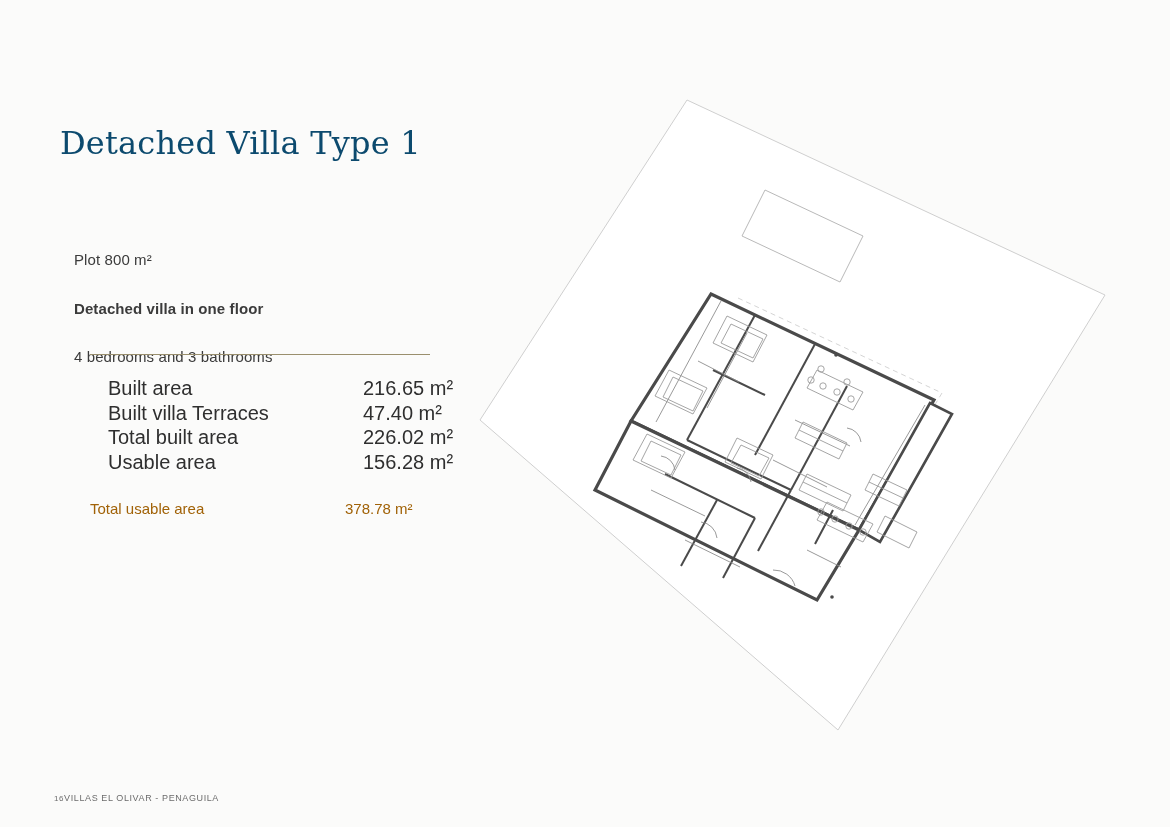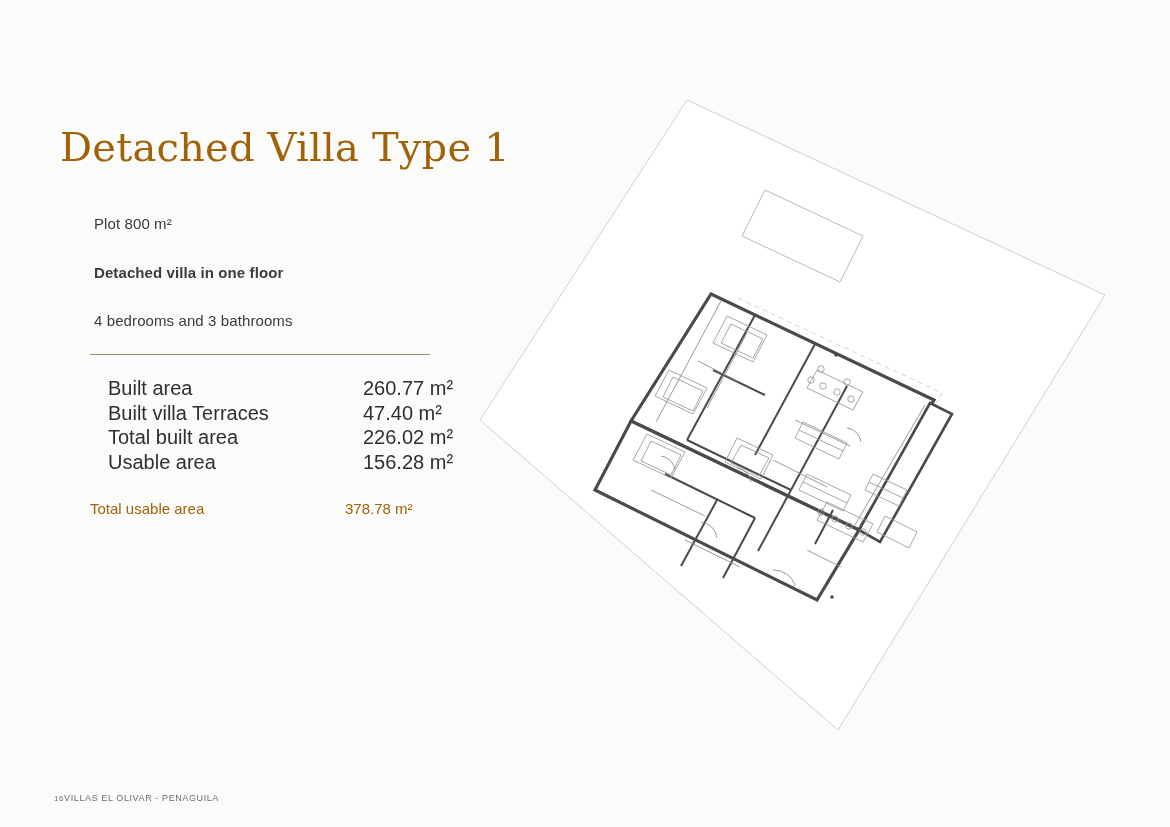--- a/index.html
+++ b/index.html
@@ -16,34 +16,35 @@
     height: 827px;
     background: #fbfbfa;
     overflow: hidden;
   }
 
   
   .title {
     position: absolute;
     left: 60px;
     top: 124px;
-    font-size: 40px;
+    font-size: 32px;
     font-weight: 400;
     letter-spacing: 0.2px;
-    color: #a16207;
+    color: #0c4a6e;
     font-family: "DejaVu Serif", serif;
     white-space: nowrap;
   }
   .spec {
     position: absolute;
-    left: 94px;
+    left: 74px;
     font-size: 15px;
     color: #3b3b3b;
     letter-spacing: 0.1px;
     white-space: nowrap;
+    margin-top: 36px;
   }
   .spec-1 { top: 215px; }
   .spec-2 { top: 264px; font-weight: bold; }
   .spec-3 { top: 312px; }
 
   .divider {
     position: absolute;
     left: 90px;
     top: 354px;
     width: 340px;
@@ -113,21 +114,21 @@
 
   <div class="spec spec-1">Plot 800 m²</div>
   <div class="spec spec-2">Detached villa in one floor</div>
   <div class="spec spec-3">4 bedrooms and 3 bathrooms</div>
 
   <div class="divider"></div>
 
   <div class="area-table">
     <div class="area-row">
       <span class="area-label">Built area</span>
-      <span class="area-value">260.77 m²</span>
+      <span class="area-value">216.65 m²</span>
     </div>
     <div class="area-row">
       <span class="area-label">Built villa Terraces</span>
       <span class="area-value">47.40 m²</span>
     </div>
     <div class="area-row">
       <span class="area-label">Total built area</span>
       <span class="area-value">226.02 m²</span>
     </div>
     <div class="area-row">

